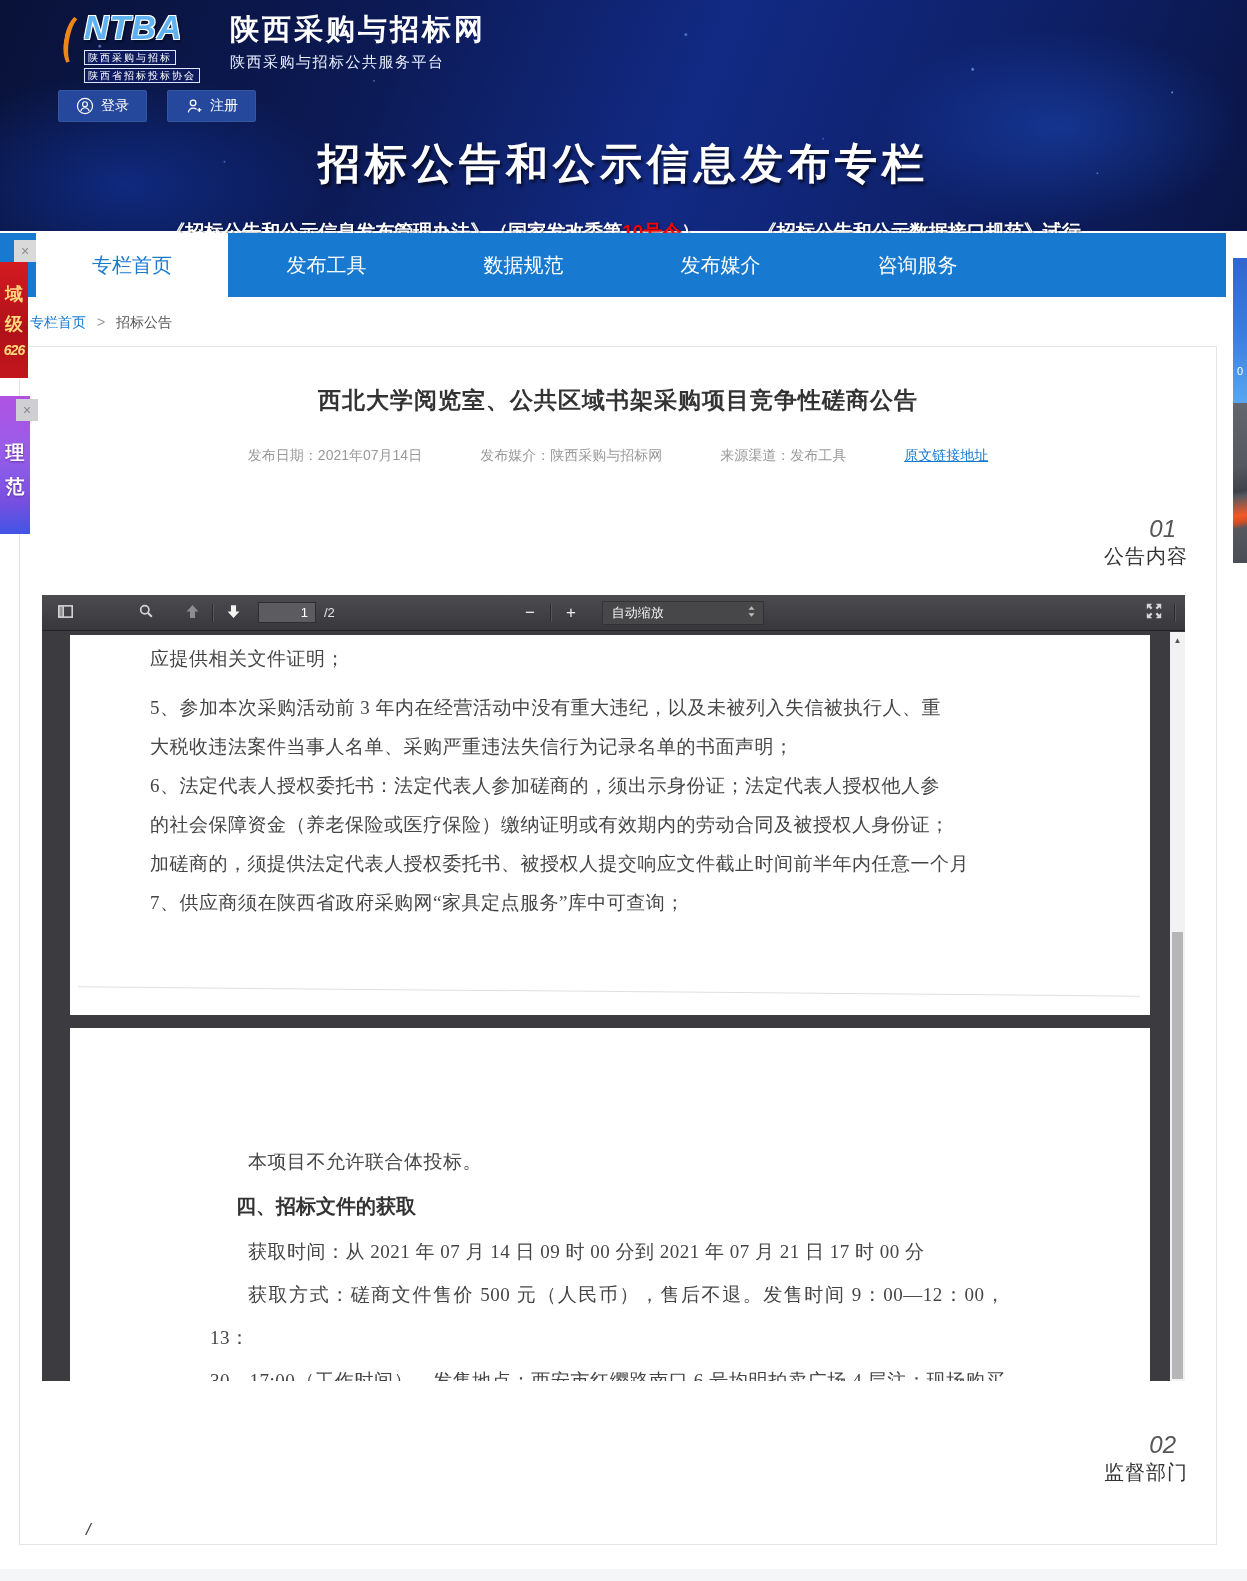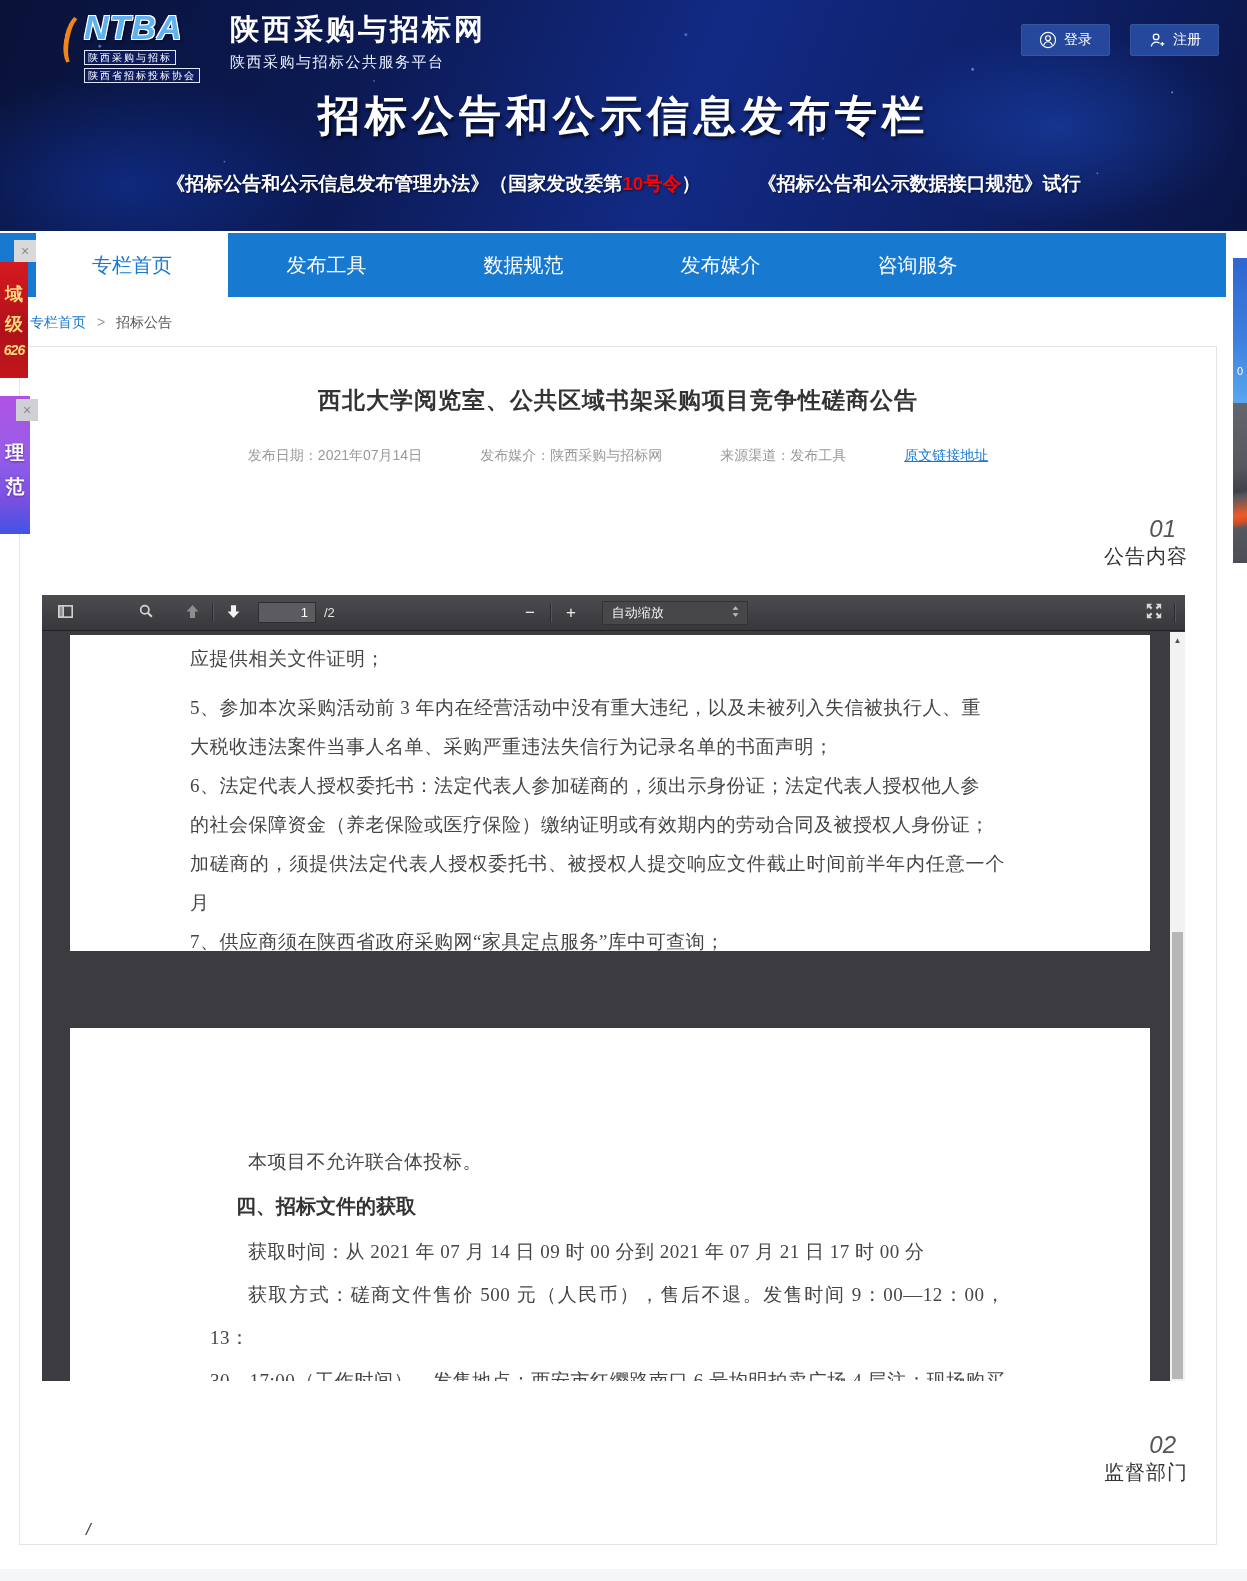--- a/index.html
+++ b/index.html
@@ -16,21 +16,21 @@
       radial-gradient(2px 2px at 30% 35%, rgba(120,180,255,.7), transparent 70%),
       radial-gradient(3px 3px at 55% 15%, rgba(110,170,255,.8), transparent 70%),
       radial-gradient(2px 2px at 66% 60%, rgba(90,150,255,.7), transparent 70%),
       radial-gradient(3px 3px at 78% 30%, rgba(130,190,255,.9), transparent 70%),
       radial-gradient(2px 2px at 88% 75%, rgba(110,170,255,.8), transparent 70%),
       radial-gradient(2px 2px at 94% 40%, rgba(140,200,255,.9), transparent 70%),
       radial-gradient(260px 140px at 85% 55%, rgba(30,80,200,.45), transparent 70%),
       radial-gradient(300px 160px at 10% 80%, rgba(20,60,180,.5), transparent 70%),
       linear-gradient(112deg, #091238 0%, #0c1a55 30%, #122a84 55%, #0e2068 78%, #0a1545 100%);
   }
-  .hero-top { display:flex; justify-content:space-between; align-items:flex-start; padding:8px 28px 0 58px; }
+  .hero-top { display:flex; justify-content:space-between; align-items:flex-start; padding:8px 12px 0 58px;flex-direction:column; }
   .logo-row { display:flex; align-items:center; }
   .logo-graphic { position:relative; width:158px; height:66px; padding-left:26px; }
   .swoosh { position:absolute; left:6px; top:6px; width:26px; height:54px;
     border-left:5px solid #f08519; border-top:3px solid transparent; border-bottom:3px solid transparent;
     border-radius:50%; transform:rotate(10deg); }
   .ntba { font-style:italic; font-weight:bold; font-size:34px; letter-spacing:1px;
     color:#5fb2ef; text-shadow:1px 1px 0 #fff, -1px -1px 0 #fff, 1px -1px 0 #fff, -1px 1px 0 #fff, 2px 3px 3px rgba(0,0,0,.5); }
   .logo-line { font-size:10px; color:#fff; background:#0d1b5e; border:1px solid #dfe6ff;
     display:inline-block; padding:0 3px; letter-spacing:2px; line-height:13px; }
   .logo-text { margin-left:14px; }
@@ -73,30 +73,30 @@
   
   .pdf-viewer { position:relative; margin:25px 0 0 22px; width:1143px; height:786px; background:#3c3c40; }
   .pdf-toolbar { position:relative; height:36px; background:linear-gradient(#4c4c50,#38383c);
     border-bottom:1px solid #232327; display:flex; align-items:center; padding:0 10px; z-index:3; }
   .tb-btn { background:none; border:none; cursor:pointer; display:flex; align-items:center; justify-content:center;
     width:26px; height:26px; }
   .tb-sep { width:1px; height:18px; background:#2b2b2f; box-shadow:1px 0 0 #55555a; margin:0 7px; }
   .page-input { width:58px; height:21px; background:#5c5c60; border:1px solid #2e2e32; color:#fff;
     font-size:13px; text-align:right; padding-right:7px; margin-left:12px; }
   .page-total { color:#e4e4e4; font-size:13px; margin-left:8px; }
-  .zoom-select { display:flex; align-items:center; justify-content:space-between; width:146px; height:24px;
+  .zoom-select { display:flex; align-items:center; justify-content:space-between; width:162px; height:24px;
     background:#474749; border:1px solid #333; color:#f0f0f0; font-size:13px; padding:0 7px 0 9px;
     margin-left:18px; cursor:pointer; }
   .tb-minus { margin-left:182px; }
   .minus-glyph, .plus-glyph { color:#eee; font-size:17px; line-height:1; }
   .tb-spacer { flex:1; }
   .pdf-body { position:absolute; top:37px; left:0; right:15px; bottom:0; overflow:hidden; }
   .pdf-page { position:absolute; left:28px; width:1080px; background:#fff; overflow:hidden;
     font-family:"Liberation Serif", "DejaVu Serif", serif; color:#454545; }
-  .page1 { top:3px; height:316px; padding:4px 145px 0 120px; }
+  .page1 { top:3px; height:380px; padding:4px 145px 0 80px; }
   .page2 { top:396px; height:353px; padding:112px 145px 0 140px; }
   .pdf-line { font-size:19px; line-height:39px; letter-spacing:.5px; text-align:justify; }
   .pdf-line.first { margin-bottom:10px; }
   .page2 .pdf-line { line-height:43px; }
   .indent2 { text-indent:2em; }
   .pdf-heading { font-size:20px; font-weight:bold; color:#333; line-height:43px; text-indent:1.3em; margin:2px 0; }
   .scan-line { position:absolute; left:8px; right:10px; top:356px; height:1px; background:#e0e0e0; transform:rotate(.5deg); }
   .pdf-scrollbar { position:absolute; top:37px; right:0; bottom:0; width:15px; background:#f2f2f2; z-index:2; }
   .sb-arrow { width:15px; height:16px; display:flex; align-items:center; justify-content:center;
     color:#555; font-size:8px; cursor:pointer; }

